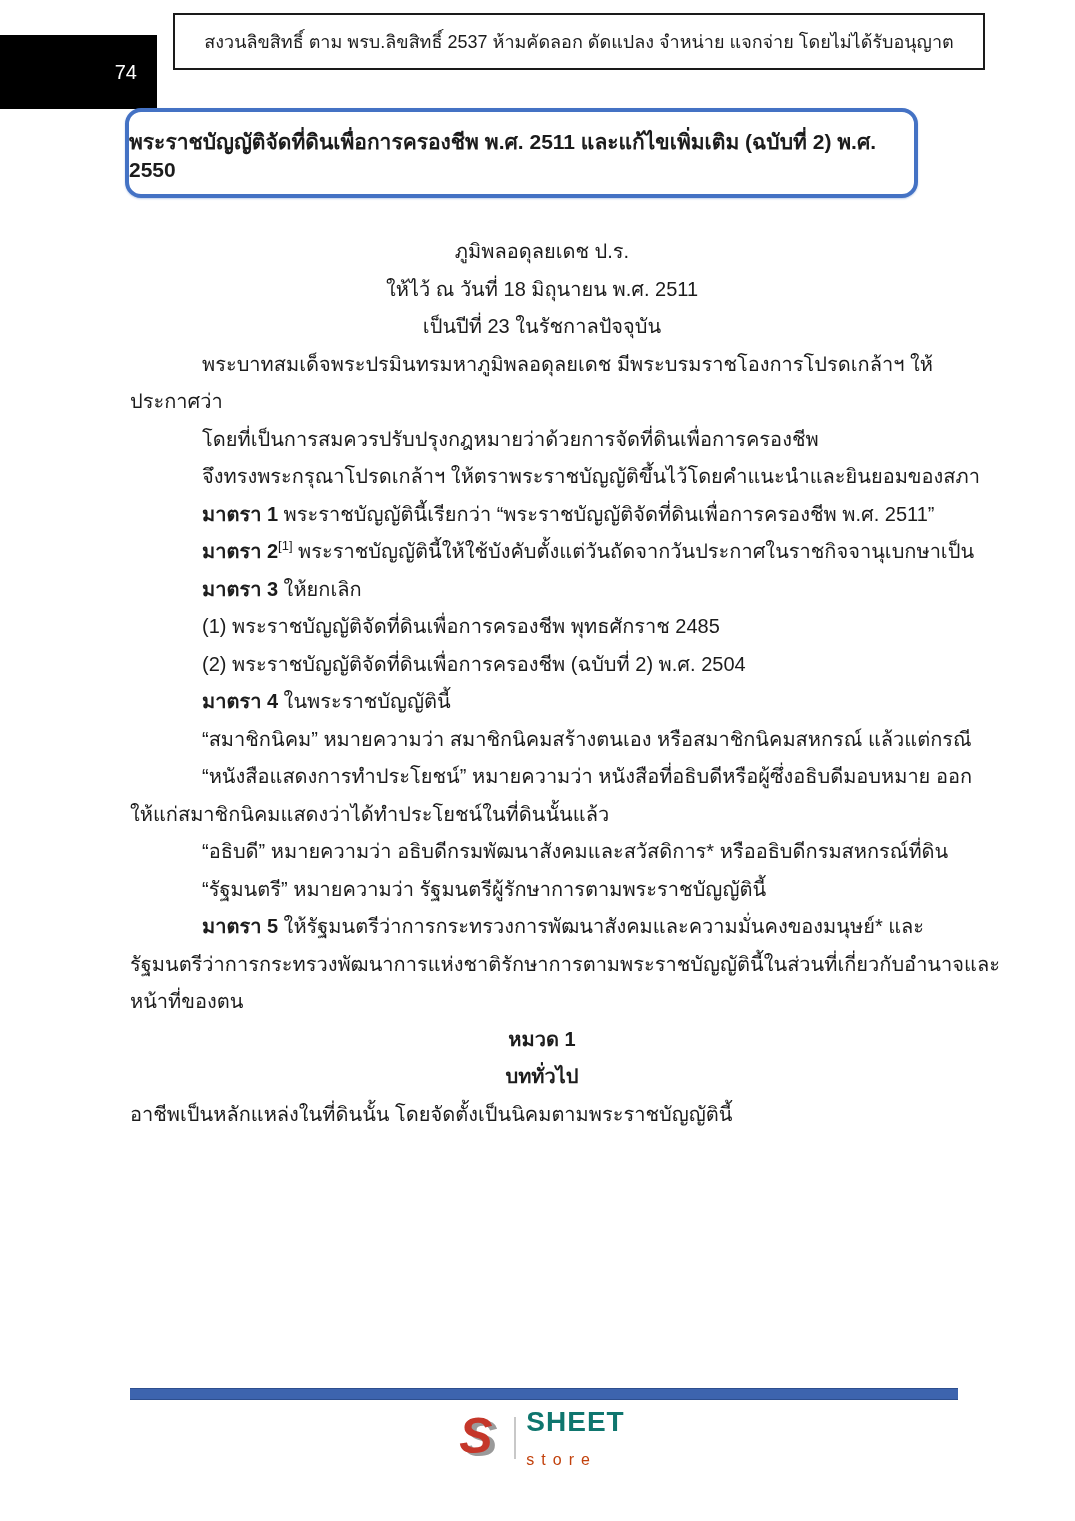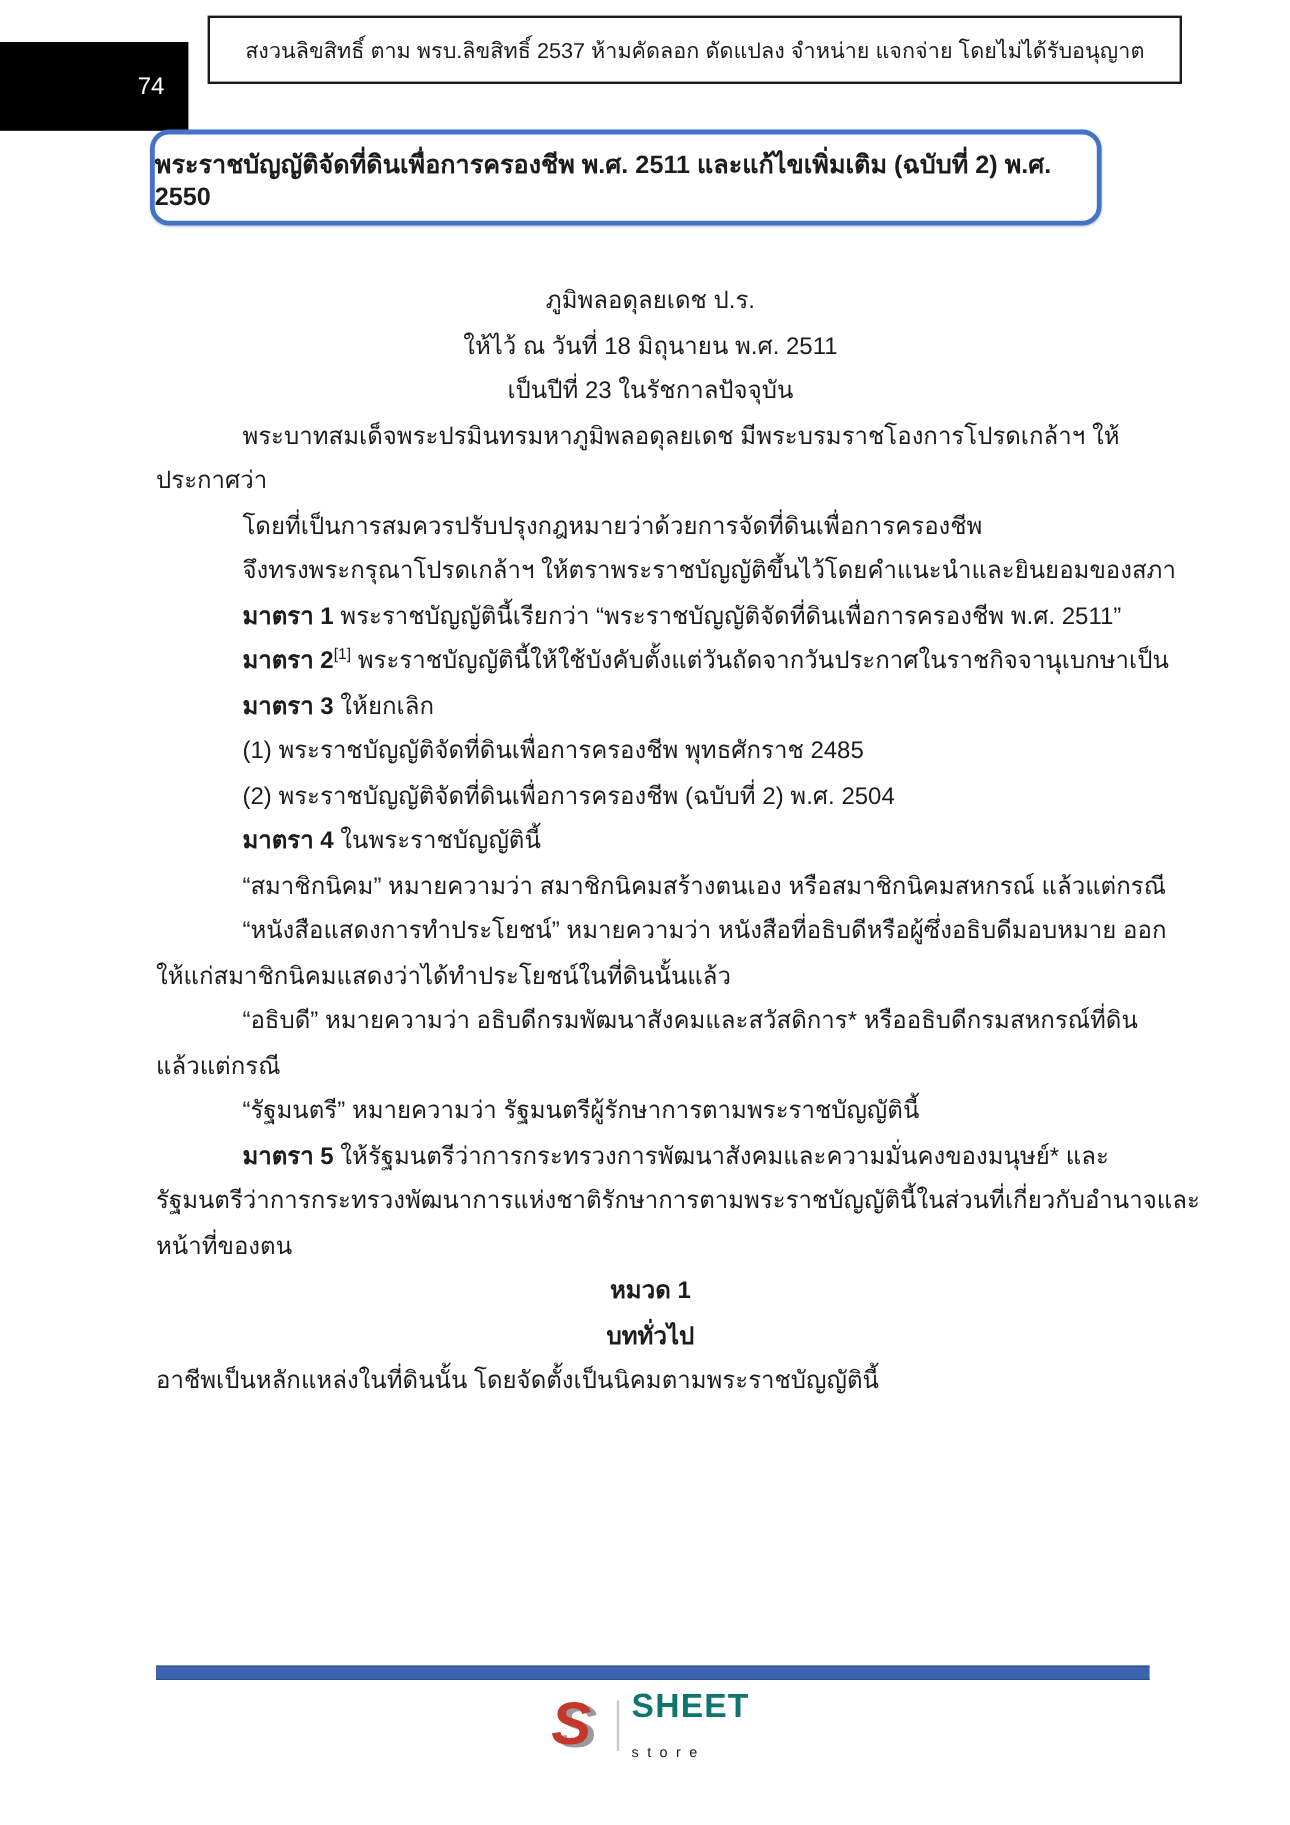--- a/index.html
+++ b/index.html
@@ -30,21 +30,21 @@
     border: 2px solid #1a1a1a;
     box-sizing: border-box;
     display: flex; align-items: center; justify-content: center;
     font-size: 18px;
     background: #ffffff;
   }
   
   .title-box {
     position: absolute;
     left: 125px; top: 108px;
-    width: 793px; height: 80px;
+    width: 793px; height: 90px;
     border: 4px solid #4472c4;
     border-radius: 16px;
     box-sizing: border-box;
     display: flex; align-items: center; justify-content: center;
     font-size: 21px; font-weight: bold;
     box-shadow: 0 1px 2px rgba(68,114,196,0.35);
     background: #ffffff;
   }
   
   .doc-body {
@@ -81,21 +81,21 @@
   }
   .logo-divider {
     width: 2px; height: 42px; background: #c8c8c8;
   }
   .logo-text { display: flex; flex-direction: column; }
   .logo-brand {
     font-size: 28px; font-weight: bold; color: #0f766e;
     letter-spacing: 1px; line-height: 28px;
   }
   .logo-sub {
-    font-size: 12px; color: #0f172a;
+    font-size: 16px; color: #c2410c;
     letter-spacing: 7px; line-height: 14px; margin-top: 17px;
   }
 </style>
 </head>
 <body>
 
 <div class="page">
 
   <div class="pagenum-box">
     <span>74</span>
@@ -120,21 +120,20 @@
       <div class="line indent"><span class="b">มาตรา 1</span><span> พระราชบัญญัตินี้เรียกว่า “พระราชบัญญัติจัดที่ดินเพื่อการครองชีพ พ.ศ. 2511”</span></div>
       <div class="line indent"><span class="b">มาตรา 2</span><sup>[1]</sup><span> พระราชบัญญัตินี้ให้ใช้บังคับตั้งแต่วันถัดจากวันประกาศในราชกิจจานุเบกษาเป็น</span></div>
       <div class="line indent"><span class="b">มาตรา 3</span><span> ให้ยกเลิก</span></div>
       <div class="line indent"><span>(1) พระราชบัญญัติจัดที่ดินเพื่อการครองชีพ พุทธศักราช 2485</span></div>
       <div class="line indent"><span>(2) พระราชบัญญัติจัดที่ดินเพื่อการครองชีพ (ฉบับที่ 2) พ.ศ. 2504</span></div>
       <div class="line indent"><span class="b">มาตรา 4</span><span> ในพระราชบัญญัตินี้</span></div>
       <div class="line indent"><span>“สมาชิกนิคม” หมายความว่า สมาชิกนิคมสร้างตนเอง หรือสมาชิกนิคมสหกรณ์ แล้วแต่กรณี</span></div>
       <div class="line indent"><span>“หนังสือแสดงการทำประโยชน์” หมายความว่า หนังสือที่อธิบดีหรือผู้ซึ่งอธิบดีมอบหมาย ออก</span></div>
       <div class="line flush"><span>ให้แก่สมาชิกนิคมแสดงว่าได้ทำประโยชน์ในที่ดินนั้นแล้ว</span></div>
       <div class="line indent"><span>“อธิบดี” หมายความว่า อธิบดีกรมพัฒนาสังคมและสวัสดิการ* หรืออธิบดีกรมสหกรณ์ที่ดิน</span></div>
-      <div class="line flush"><span>แล้วแต่กรณี</span></div>
       <div class="line indent"><span>“รัฐมนตรี” หมายความว่า รัฐมนตรีผู้รักษาการตามพระราชบัญญัตินี้</span></div>
       <div class="line indent"><span class="b">มาตรา 5</span><span> ให้รัฐมนตรีว่าการกระทรวงการพัฒนาสังคมและความมั่นคงของมนุษย์* และ</span></div>
       <div class="line flush"><span>รัฐมนตรีว่าการกระทรวงพัฒนาการแห่งชาติรักษาการตามพระราชบัญญัตินี้ในส่วนที่เกี่ยวกับอำนาจและ</span></div>
       <div class="line flush"><span>หน้าที่ของตน</span></div>
       <div class="line center"><span class="b">หมวด 1</span></div>
       <div class="line center"><span class="b">บททั่วไป</span></div>
       <div class="line flush"><span>อาชีพเป็นหลักแหล่งในที่ดินนั้น โดยจัดตั้งเป็นนิคมตามพระราชบัญญัตินี้</span></div>
     </div>
 
   <div class="footer-bar"></div>

